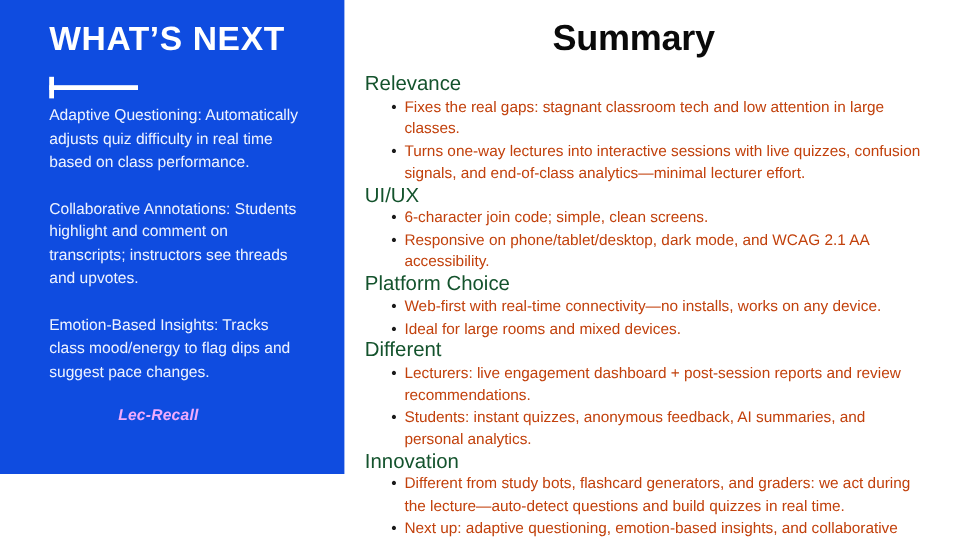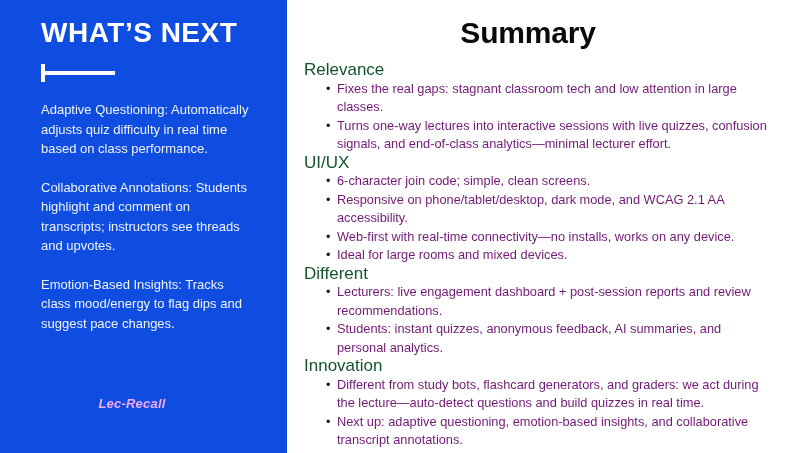--- a/index.html
+++ b/index.html
@@ -19,21 +19,21 @@
     width: 806px;
     height: 453px;
     display: flex;
     background: #ffffff;
   }
 
   
   .left-panel {
     position: relative;
     width: 287px;
-    height: 453px;
+    height: 395px;
     background: #0f4ce0;
     box-sizing: border-box;
     padding: 18px 26px 0 41px;
     display: flex;
     flex-direction: column;
     flex: 0 0 287px;
   }
   .panel-title {
     color: #ffffff;
     font-size: 28px;
@@ -127,21 +127,21 @@
   }
   .bullets {
     margin: 0 0 0 0;
     padding: 0 0 0 22px;
     list-style: none;
   }
   .bullet {
     position: relative;
     font-size: 12.8px;
     line-height: 18.5px;
-    color: #701a75;
+    color: #c2410c;
     padding-left: 11px;
     margin: 0;
   }
   .bullet::before {
     content: "\2022";
     position: absolute;
     left: 0;
     top: 0;
     font-size: 12.8px;
     line-height: 18.5px;
@@ -187,20 +187,21 @@
 
       <div class="section">
         <div class="section-heading">UI/UX</div>
         <ul class="bullets">
           <li class="bullet">6-character join code; simple, clean screens.</li>
           <li class="bullet">Responsive on phone/tablet/desktop, dark mode, and WCAG 2.1 AA accessibility.</li>
         </ul>
       </div>
 
       <div class="section">
+        <div class="section-heading">Platform Choice</div>
         <ul class="bullets">
           <li class="bullet">Web-first with real-time connectivity—no installs, works on any device.</li>
           <li class="bullet">Ideal for large rooms and mixed devices.</li>
         </ul>
       </div>
 
       <div class="section">
         <div class="section-heading">Different</div>
         <ul class="bullets">
           <li class="bullet">Lecturers: live engagement dashboard + post-session reports and review recommendations.</li>

